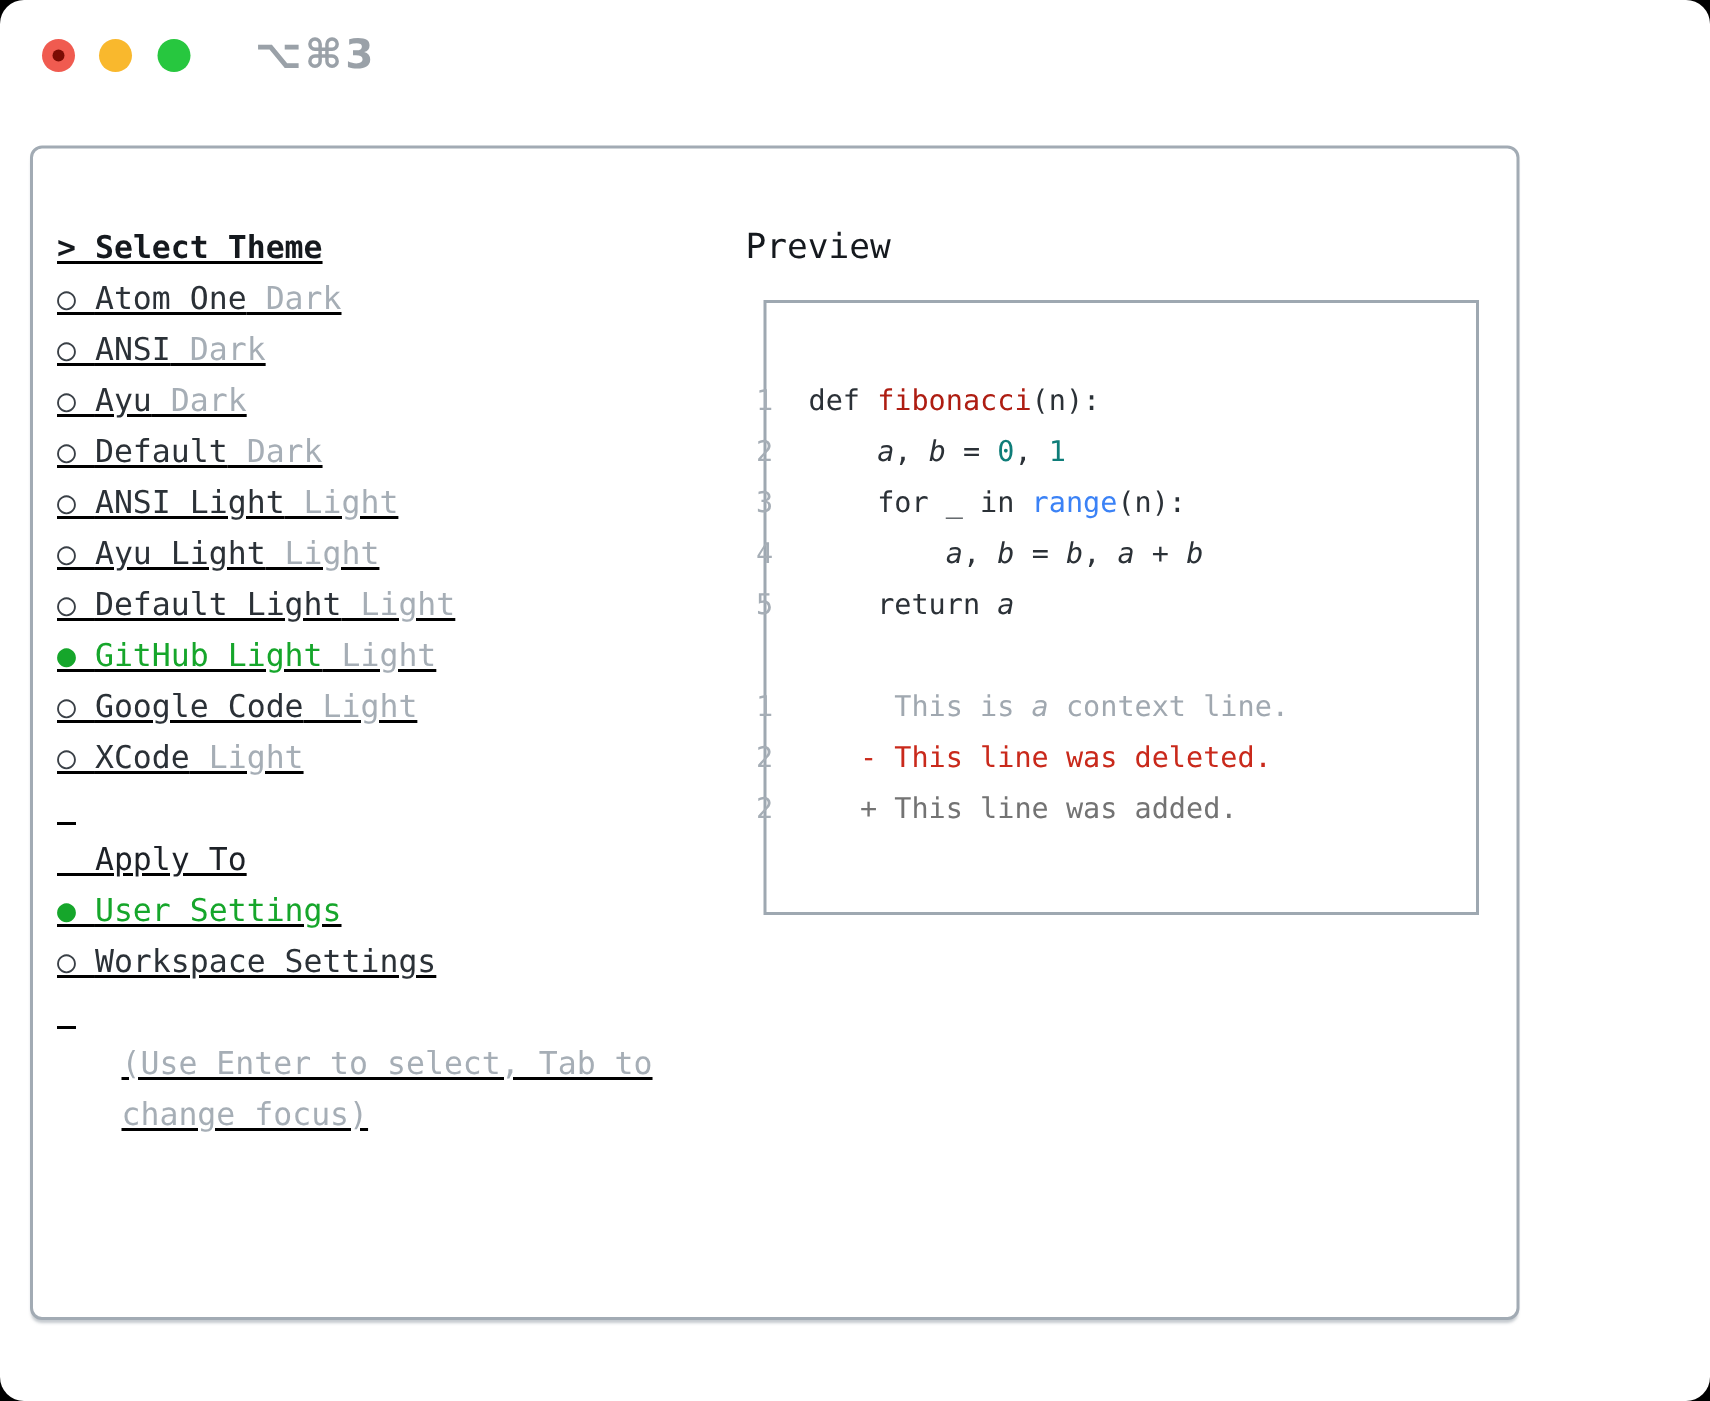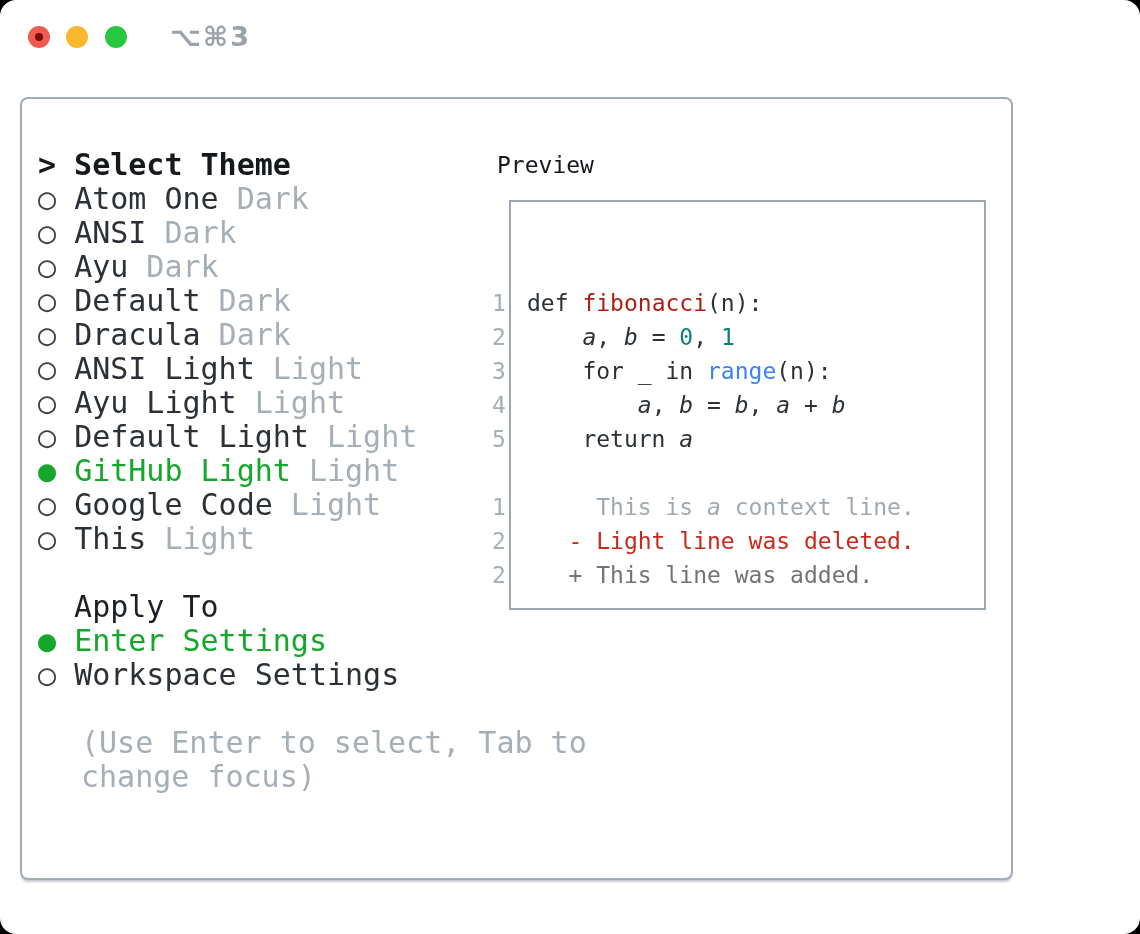--- a/index.html
+++ b/index.html
@@ -29,42 +29,42 @@
   }
   
   .panel{
     position:absolute;left:20px;top:97px;width:989px;height:779px;
     border:2px solid #a2abb4;border-radius:8px;background:#fff;
     box-shadow:0 3px 2px -1px rgba(140,150,160,.5);
   }
   
   .left-col{
     position:absolute;left:38px;top:148px;
-    font-size:30px;line-height:34px;
+    font-size:21px;line-height:34px;text-decoration:underline;
   }
   .row{white-space:pre;height:34px;}
   .picker-title,.prompt{font-weight:bold;color:#15191e;}
   .bullet{color:#3a4047;}
   .tname{color:#2b3137;}
   .variant{color:#a6aeb6;}
   .row.selected .bullet,.row.selected .tname{color:#16a62b;}
   .section-title{color:#1d2127;}
   .hint{color:#a6aeb6;margin-left:43px;}
   
   .preview-label{
     position:absolute;left:497px;top:148px;
     font-size:23px;line-height:34px;font-weight:normal;color:#15191e;
   }
   .preview-box{
     position:absolute;left:509px;top:200px;width:473px;height:406px;
     border:2px solid #9ea8b1;background:#fff;
   }
   .code{
-    position:absolute;left:492px;top:250px;
-    font-size:23px;line-height:34px;margin-top:36px;
+    position:absolute;left:504px;top:250px;
+    font-size:19px;line-height:34px;
   }
   .cline{white-space:pre;height:34px;color:#2b3137;}
   .lnum{display:inline-block;width:35px;color:#a6aeb6;}
   .s-plain{color:#2b3137;}
   .s-function{color:#ae1d12;}
   .s-variable{color:#2b3137;font-style:italic;}
   .s-number{color:#0e7d79;}
   .s-builtin{color:#3b82f6;}
   .s-context{color:#a0a8b0;text-align:center;}
   .s-context-em{color:#a0a8b0;font-style:italic;}
@@ -85,48 +85,47 @@
 
   <div class="panel"></div>
 
   <div class="left-col">
     <div class="row"><span class="prompt">&gt;</span><span class="picker-title"> Select Theme</span></div>
     <div id="themes">
         <div class="row"><span class="bullet">○ </span><span class="tname">Atom One</span><span class="variant"> Dark</span></div>
         <div class="row"><span class="bullet">○ </span><span class="tname">ANSI</span><span class="variant"> Dark</span></div>
         <div class="row"><span class="bullet">○ </span><span class="tname">Ayu</span><span class="variant"> Dark</span></div>
         <div class="row"><span class="bullet">○ </span><span class="tname">Default</span><span class="variant"> Dark</span></div>
-        <div class="row"><span class="bullet">○ </span><span class="tname">Dracula</span><span class="variant"> Dark</span></div>
         <div class="row"><span class="bullet">○ </span><span class="tname">ANSI Light</span><span class="variant"> Light</span></div>
         <div class="row"><span class="bullet">○ </span><span class="tname">Ayu Light</span><span class="variant"> Light</span></div>
         <div class="row"><span class="bullet">○ </span><span class="tname">Default Light</span><span class="variant"> Light</span></div>
         <div class="row selected"><span class="bullet">● </span><span class="tname">GitHub Light</span><span class="variant"> Light</span></div>
         <div class="row"><span class="bullet">○ </span><span class="tname">Google Code</span><span class="variant"> Light</span></div>
-        <div class="row"><span class="bullet">○ </span><span class="tname">This</span><span class="variant"> Light</span></div>
+        <div class="row"><span class="bullet">○ </span><span class="tname">XCode</span><span class="variant"> Light</span></div>
       </div>
     <div class="row"> </div>
     <div class="row"><span class="section-title">  Apply To</span></div>
     <div id="apply-options">
-        <div class="row selected"><span class="bullet">● </span><span class="tname">Enter Settings</span></div>
+        <div class="row selected"><span class="bullet">● </span><span class="tname">User Settings</span></div>
         <div class="row"><span class="bullet">○ </span><span class="tname">Workspace Settings</span></div>
       </div>
     <div class="row"> </div>
     <div id="hint">
         <div class="row hint">(Use Enter to select, Tab to</div>
         <div class="row hint">change focus)</div>
       </div>
   </div>
 
   <div class="preview-label">Preview</div>
   <div class="preview-box"></div>
   <div class="code">
       <div class="cline"><span class="lnum">1</span><span class="s-plain">def </span><span class="s-function">fibonacci</span><span class="s-plain">(n):</span></div>
       <div class="cline"><span class="lnum">2</span><span class="s-plain">    </span><span class="s-variable">a</span><span class="s-plain">, </span><span class="s-variable">b</span><span class="s-plain"> = </span><span class="s-number">0</span><span class="s-plain">, </span><span class="s-number">1</span></div>
       <div class="cline"><span class="lnum">3</span><span class="s-plain">    for _ in </span><span class="s-builtin">range</span><span class="s-plain">(n):</span></div>
       <div class="cline"><span class="lnum">4</span><span class="s-plain">        </span><span class="s-variable">a</span><span class="s-plain">, </span><span class="s-variable">b</span><span class="s-plain"> = </span><span class="s-variable">b</span><span class="s-plain">, </span><span class="s-variable">a</span><span class="s-plain"> + </span><span class="s-variable">b</span></div>
       <div class="cline"><span class="lnum">5</span><span class="s-plain">    return </span><span class="s-variable">a</span></div>
       <div class="cline"><span class="lnum"></span></div>
       <div class="cline"><span class="lnum">1</span><span class="s-context">     This is </span><span class="s-context-em">a</span><span class="s-context"> context line.</span></div>
-      <div class="cline"><span class="lnum">2</span><span class="s-deleted">   - Light line was deleted.</span></div>
+      <div class="cline"><span class="lnum">2</span><span class="s-deleted">   - This line was deleted.</span></div>
       <div class="cline"><span class="lnum">2</span><span class="s-added">   + This line was added.</span></div>
     </div>
 
 </div>
 
 </body></html>

